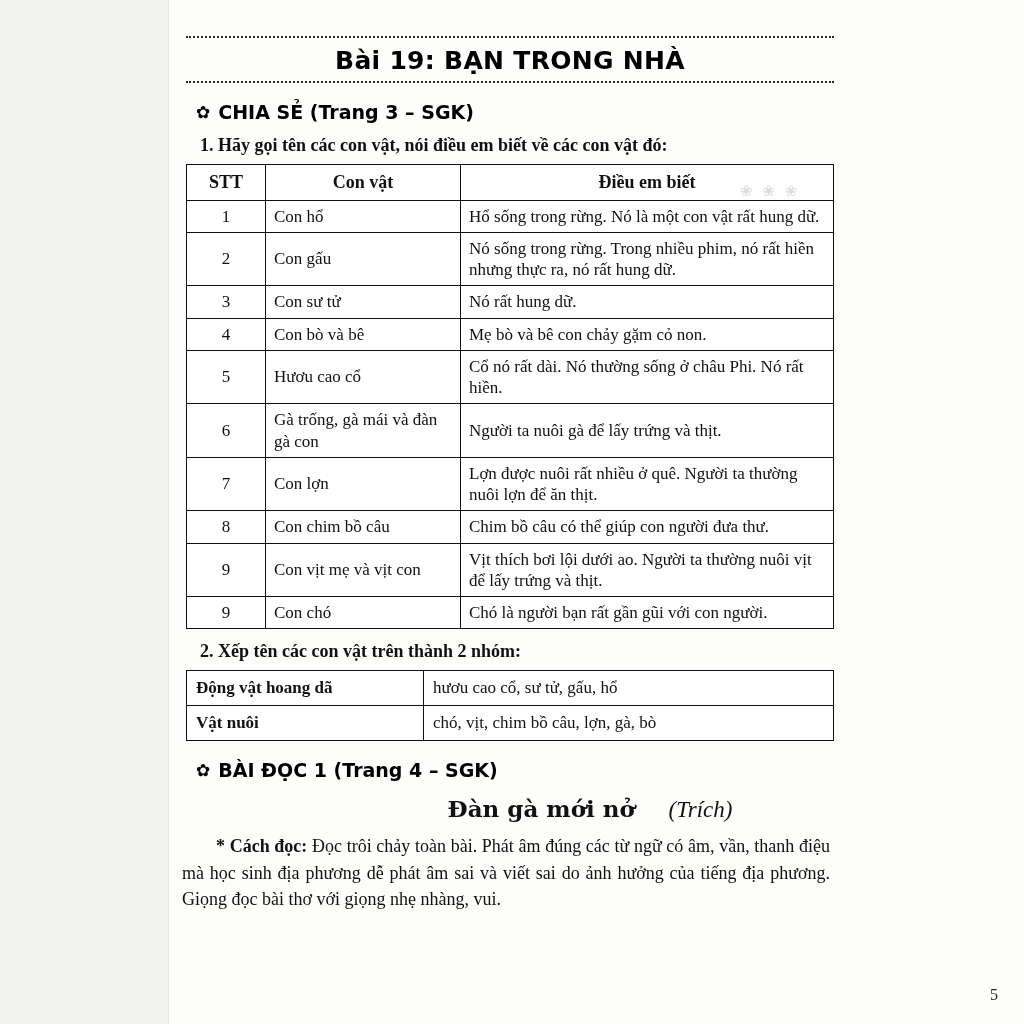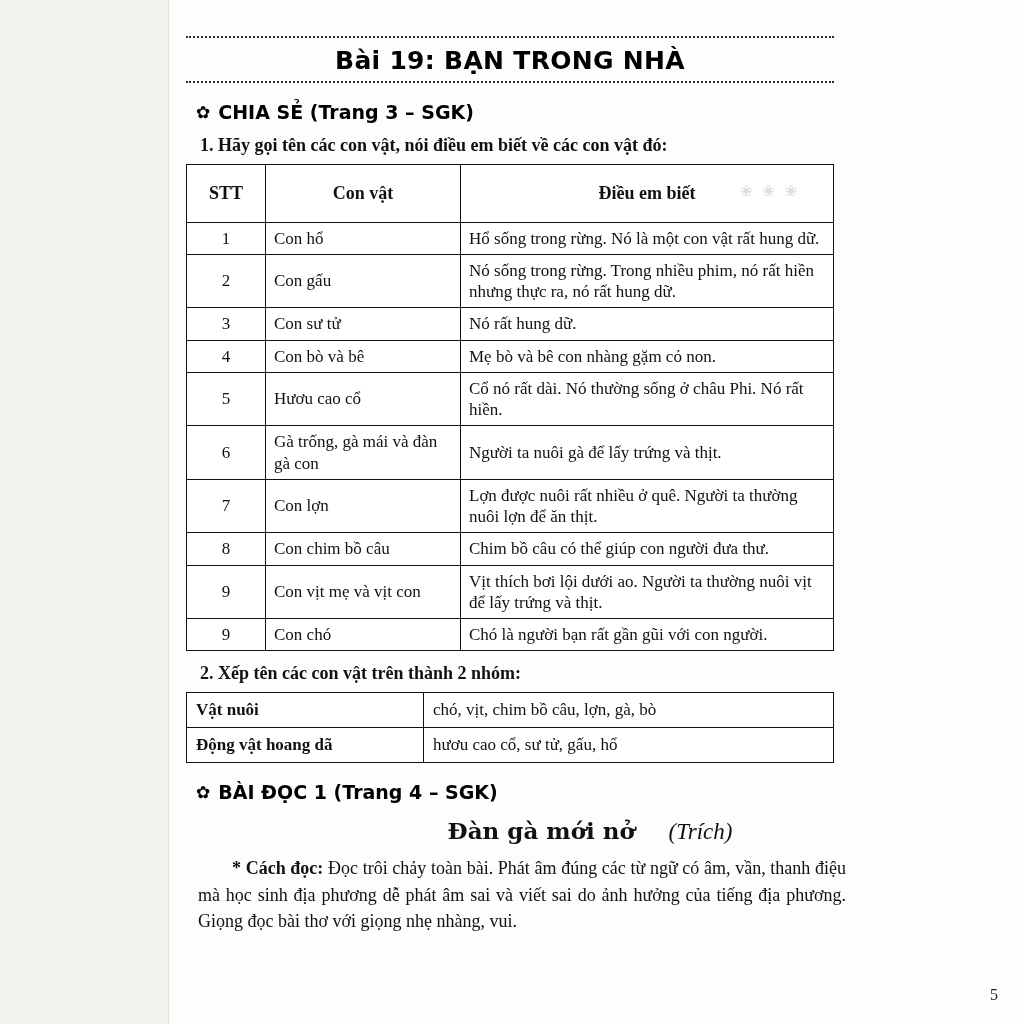--- a/index.html
+++ b/index.html
@@ -96,21 +96,21 @@
     border: 1px solid #111;
     padding: 5px 8px;
     font-size: 17px;
     vertical-align: middle;
     line-height: 1.25;
   }
   table.main-table th {
     text-align: center;
     font-weight: bold;
     font-size: 18px;
-    padding: 17px 8px;
+    padding: 6px 8px;
   }
   .col-stt { width: 62px; text-align: center; }
   .col-animal { width: 178px; }
   .col-know { width: auto; }
 
   table.group-table {
     margin-top: 8px;
     margin-left: 6px;
     border-collapse: collapse;
     width: 648px;
@@ -143,21 +143,21 @@
     margin-left: 28px;
   }
   .author {
     margin-top: 6px;
     text-align: center;
     font-size: 17px;
     letter-spacing: 0.6px;
   }
   .read-para {
     margin-top: 10px;
-    margin-left: 18px;
+    margin-left: 2px;
     width: 648px;
     font-size: 18px;
     line-height: 1.45;
     text-align: justify;
     text-indent: 34px;
     font-family: Liberation Serif, serif;
   }
   .read-para b { font-weight: bold; }
 
   .page-number {
@@ -218,21 +218,21 @@
           <td class="col-know">Nó sống trong rừng. Trong nhiều phim, nó rất hiền nhưng thực ra, nó rất hung dữ.</td>
         </tr>
         <tr>
           <td class="col-stt">3</td>
           <td class="col-animal">Con sư tử</td>
           <td class="col-know">Nó rất hung dữ.</td>
         </tr>
         <tr>
           <td class="col-stt">4</td>
           <td class="col-animal">Con bò và bê</td>
-          <td class="col-know">Mẹ bò và bê con nhàng gặm cỏ non.</td>
+          <td class="col-know">Mẹ bò và bê con chảy gặm cỏ non.</td>
         </tr>
         <tr>
           <td class="col-stt">5</td>
           <td class="col-animal">Hươu cao cổ</td>
           <td class="col-know">Cổ nó rất dài. Nó thường sống ở châu Phi. Nó rất hiền.</td>
         </tr>
         <tr>
           <td class="col-stt">6</td>
           <td class="col-animal">Gà trống, gà mái và đàn gà con</td>
           <td class="col-know">Người ta nuôi gà để lấy trứng và thịt.</td>
@@ -258,26 +258,26 @@
           <td class="col-know">Chó là người bạn rất gần gũi với con người.</td>
         </tr>
       </tbody>
     </table>
 
     <div class="q-line">2. Xếp tên các con vật trên thành 2 nhóm:</div>
 
     <table class="group-table">
       <tbody>
         <tr>
+          <td class="grp-label">Động vật hoang dã</td>
+          <td>hươu cao cổ, sư tử, gấu, hổ</td>
+        </tr>
+        <tr>
           <td class="grp-label">Vật nuôi</td>
           <td>chó, vịt, chim bồ câu, lợn, gà, bò</td>
-        </tr>
-        <tr>
-          <td class="grp-label">Động vật hoang dã</td>
-          <td>hươu cao cổ, sư tử, gấu, hổ</td>
         </tr>
       </tbody>
     </table>
 
     <div class="section-head">
       <span class="flower-icon">✿</span>
       <span>BÀI ĐỌC 1 (Trang 4 – SGK)</span>
     </div>
 
     <div class="poem-title">

